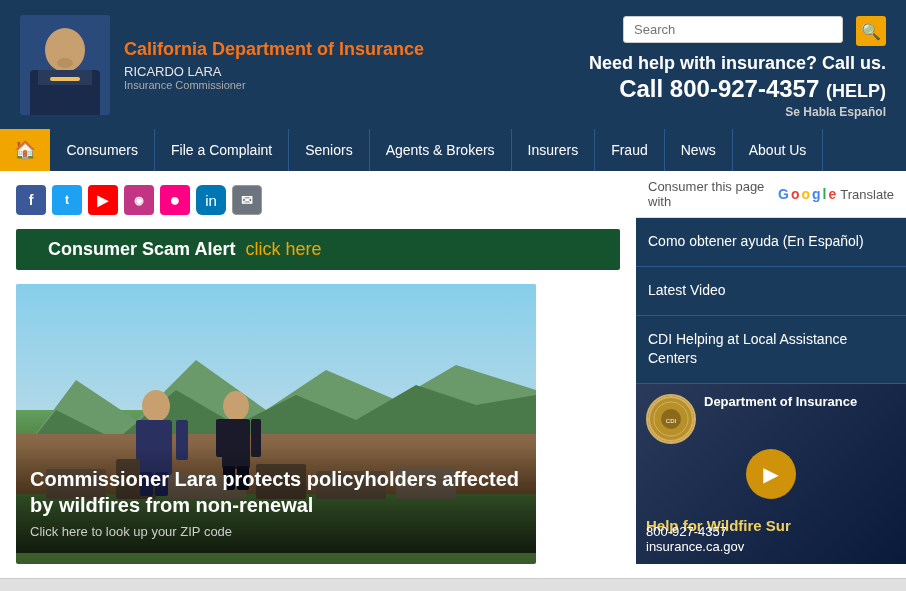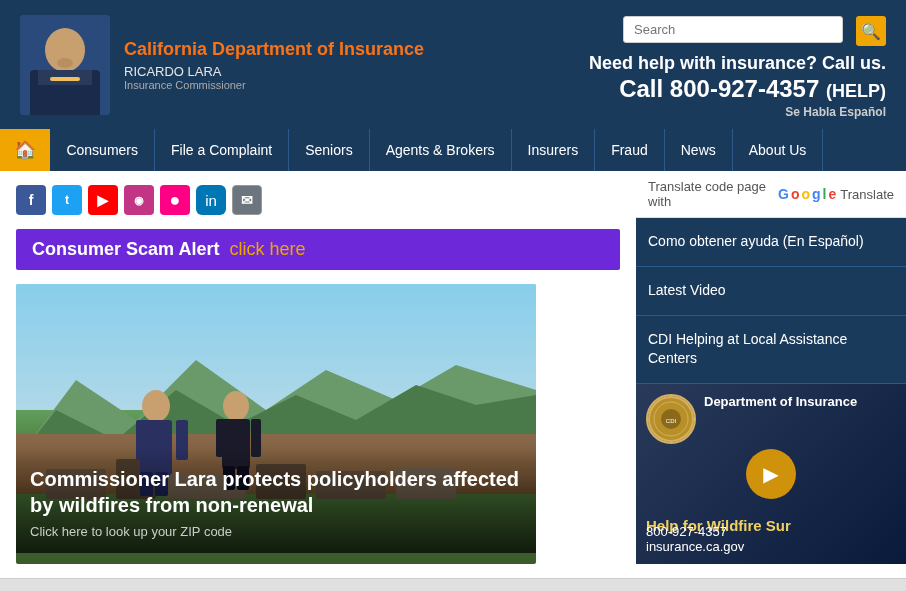--- a/index.html
+++ b/index.html
@@ -150,22 +150,22 @@
     .si-fb { background: #3b5998; }
     .si-tw { background: #1da1f2; }
     .si-yt { background: #ff0000; }
     .si-ig { background: #c13584; }
     .si-fl { background: #ff0084; }
     .si-li { background: #0077b5; }
     .si-em { background: #6c757d; border: 1px solid #999; }
 
     
     .scam-alert {
-      background: #6d28d9;
-      padding: 10px 16px;
+      background: #14532d;
+      padding: 10px 32px;
       margin-bottom: 14px;
       display: flex;
       align-items: center;
       gap: 10px;
       border-radius: 2px;
     }
     .scam-alert .scam-text {
       font-size: 18px;
       font-weight: bold;
       color: white;
@@ -417,21 +417,21 @@
         <div class="hero-title">Commissioner Lara protects policyholders affected by wildfires from non-renewal</div>
         <div class="hero-subtitle">Click here to look up your ZIP code</div>
       </div>
     </div>
 
   </div>
 
   <div class="content-right">
 
     <div class="translate-bar">
-      <span>Translate code page with</span>
+      <span>Consumer this page with</span>
       <span style="display:flex; align-items:center; gap:2px;">
         <span style="color:#4285f4; font-weight:bold; font-size:14px;">G</span>
           <span style="color:#ea4335; font-weight:bold; font-size:14px;">o</span>
           <span style="color:#fbbc05; font-weight:bold; font-size:14px;">o</span>
           <span style="color:#4285f4; font-weight:bold; font-size:14px;">g</span>
           <span style="color:#34a853; font-weight:bold; font-size:14px;">l</span>
           <span style="color:#ea4335; font-weight:bold; font-size:14px;">e</span>
         <span style="color:#555; font-size:13px; margin-left:2px;">Translate</span>
       </span>
     </div>

